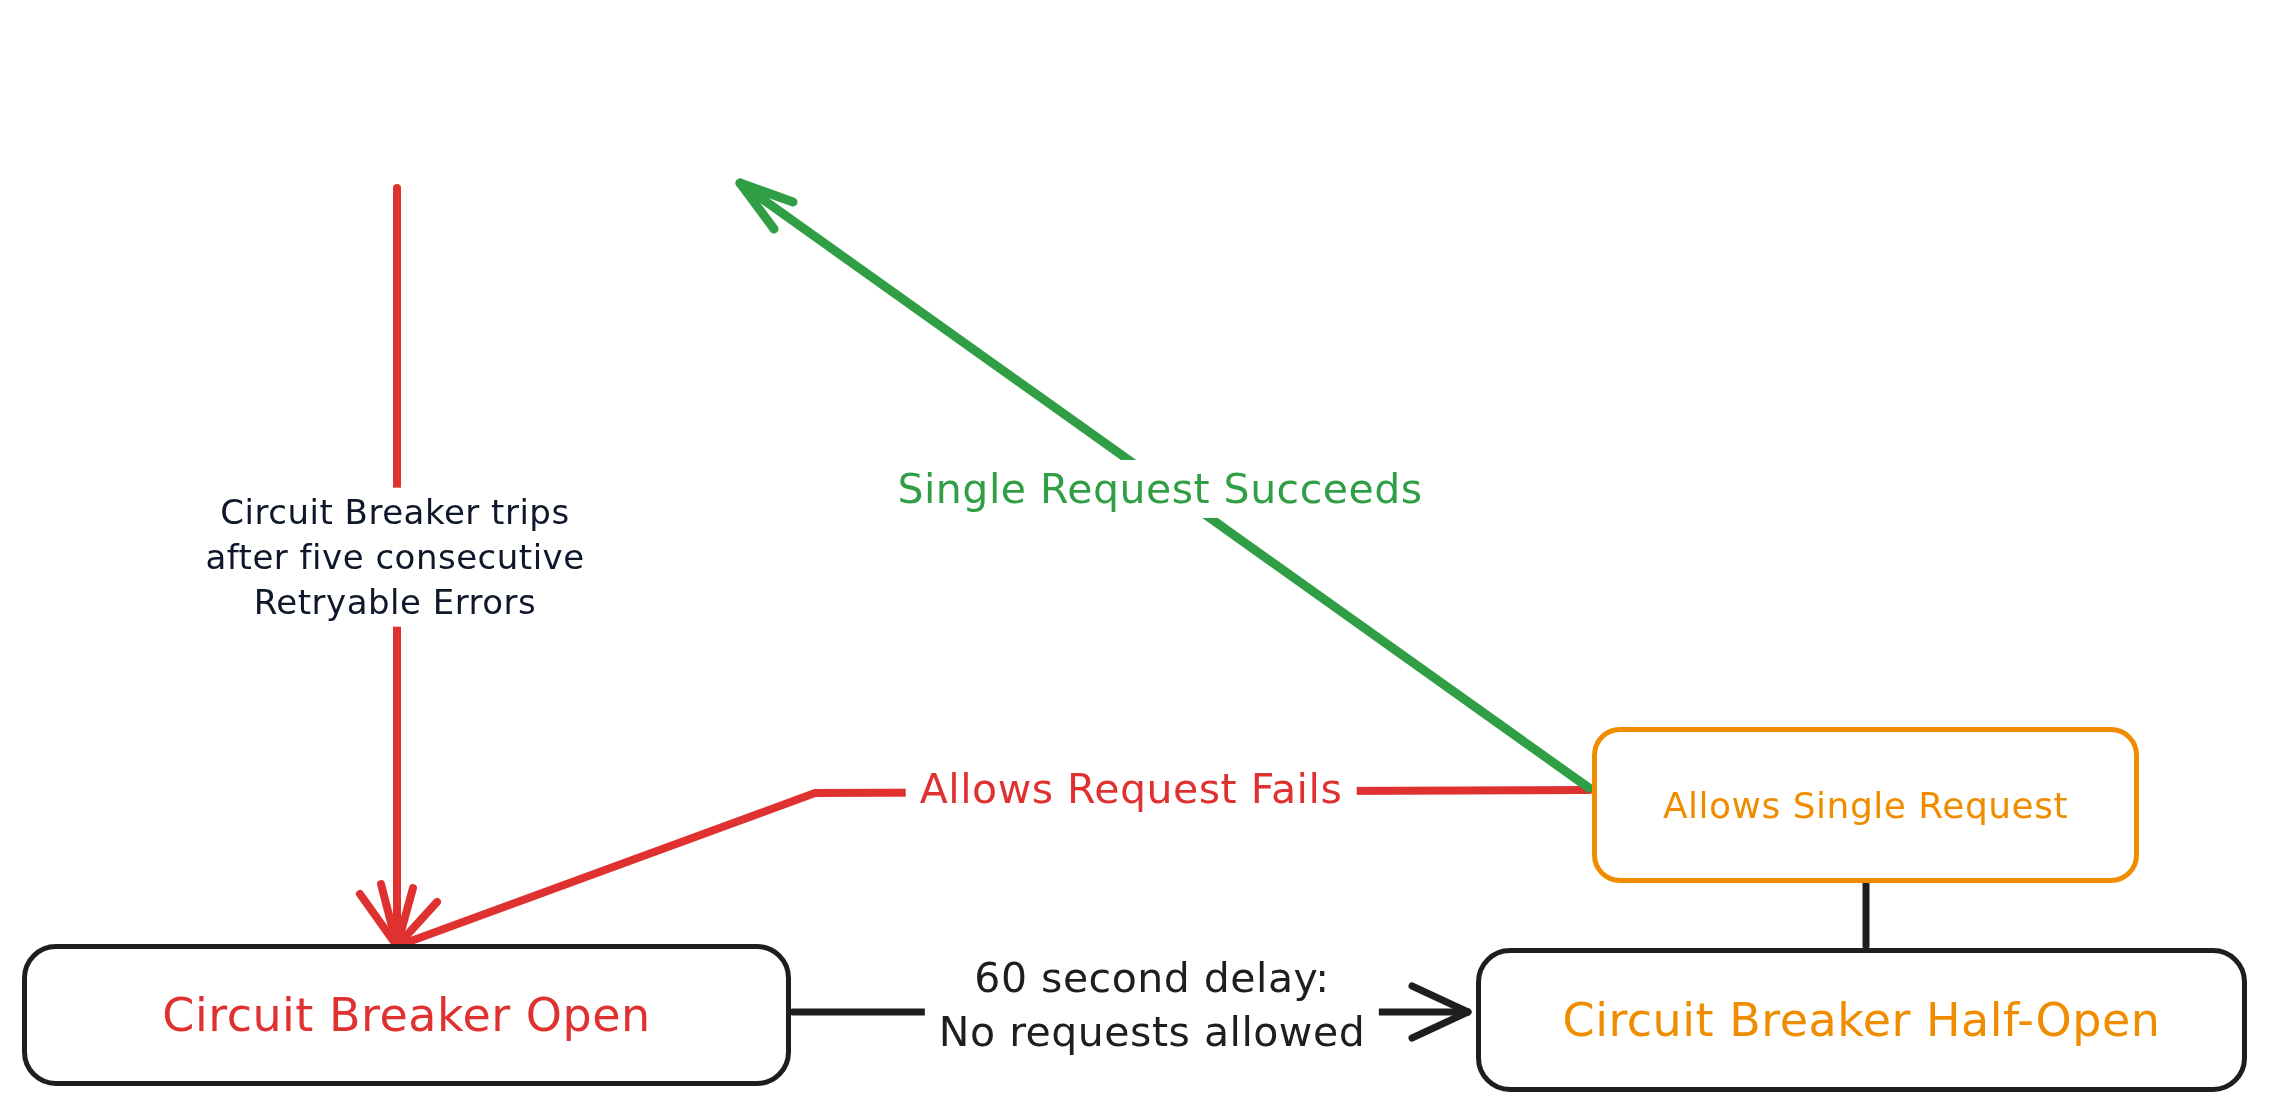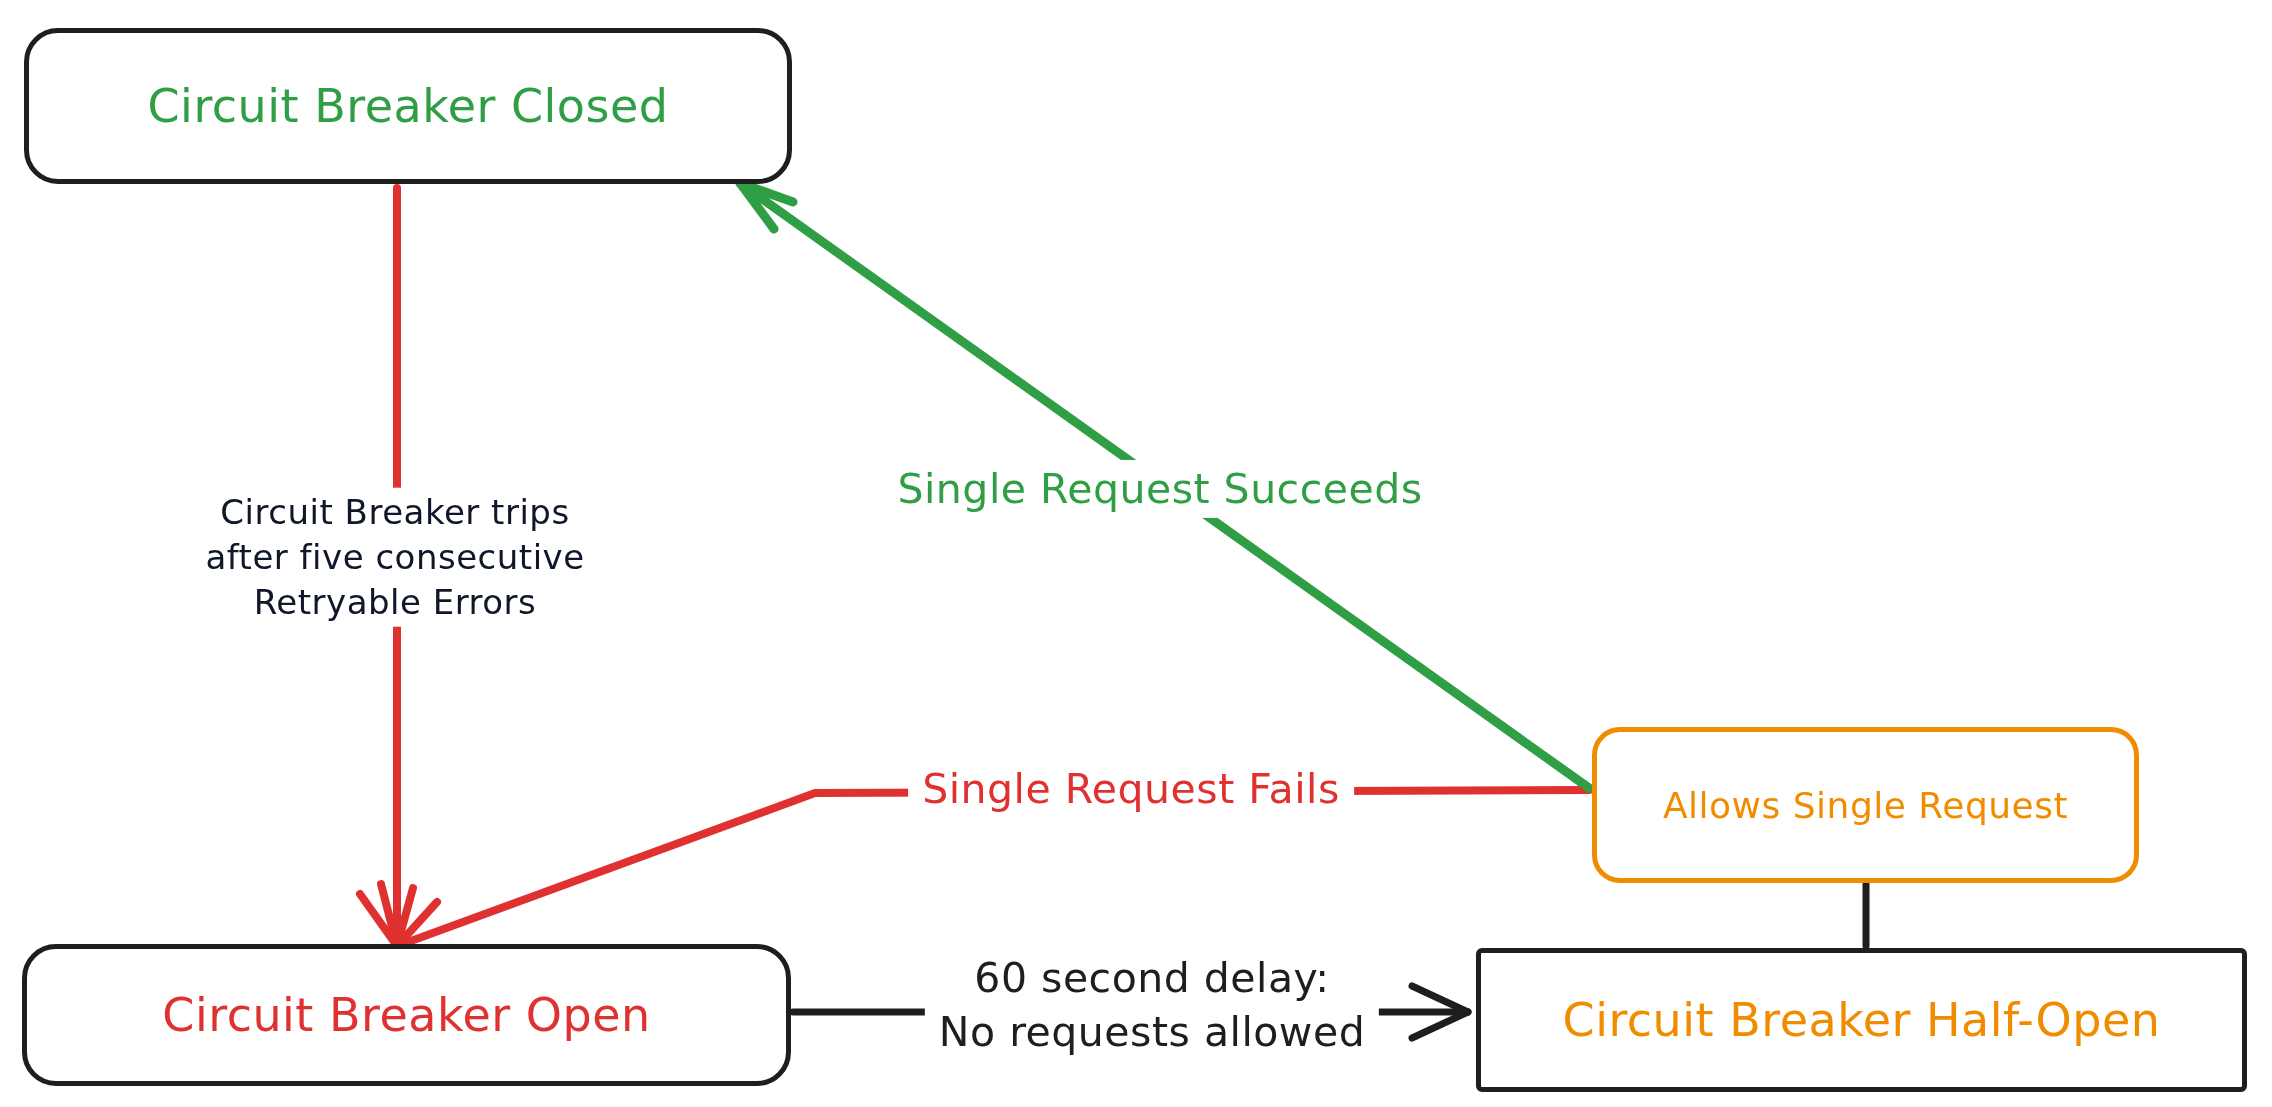--- a/index.html
+++ b/index.html
@@ -86,40 +86,37 @@
       <path d="M793,1012 L1462,1012"></path>
       <path d="M1468,1012 L1412,986"></path>
       <path d="M1468,1012 L1412,1038"></path>
     </g>
 
     <g fill="none" stroke-width="7" stroke-linecap="round" stroke="#1e1e1e">
       <path d="M1866,861 L1866,946"></path>
     </g>
   </svg>
 
-  <div class="node" style="left: 24px; top: 28px; width: 768px; height: 156px; border-color: rgb(30, 30, 30);">
-    <div class="node-label" style="color: rgb(47, 158, 68);">Circuit Breaker Closed</div>
-  </div>
 
   <div class="node" style="left: 22px; top: 944px; width: 769px; height: 142px; border-color: rgb(30, 30, 30);">
     <div class="node-label" style="color: rgb(224, 49, 49);">Circuit Breaker Open</div>
   </div>
 
-  <div class="node" style="left: 1476px; top: 948px; width: 771px; height: 144px; border-color: rgb(30, 30, 30); border-radius: 6px;">
+  <div class="node" style="left: 1476px; top: 948px; width: 771px; height: 144px; border-color: rgb(30, 30, 30);">
     <div class="node-label" style="color: rgb(240, 140, 0);">Circuit Breaker Half-Open</div>
   </div>
 
   <div class="node" style="left: 1592px; top: 727px; width: 547px; height: 156px; border-radius: 28px; border-color: rgb(240, 140, 0);">
     <div class="node-label small" style="color: rgb(240, 140, 0);">Allows Single Request</div>
   </div>
 
   <div class="edge-label trips" style="left: 395px; top: 557px; color: #0f172a;">Circuit Breaker trips
 after five consecutive
 Retryable Errors</div>
 
   <div class="edge-label" style="left: 1160px; top: 489px; color: rgb(47, 158, 68);">Single Request Succeeds</div>
 
-  <div class="edge-label" style="left: 1131px; top: 789px; color: rgb(224, 49, 49);">Single Request Fails</div>
+  <div class="edge-label" style="left: 1131px; top: 789px; color: rgb(224, 49, 49);">Allows Request Fails</div>
 
   <div class="edge-label" style="left: 1152px; top: 1005px; color: rgb(30, 30, 30);">60 second delay:
 No requests allowed</div>
 
 </div>
 
 </body></html>

